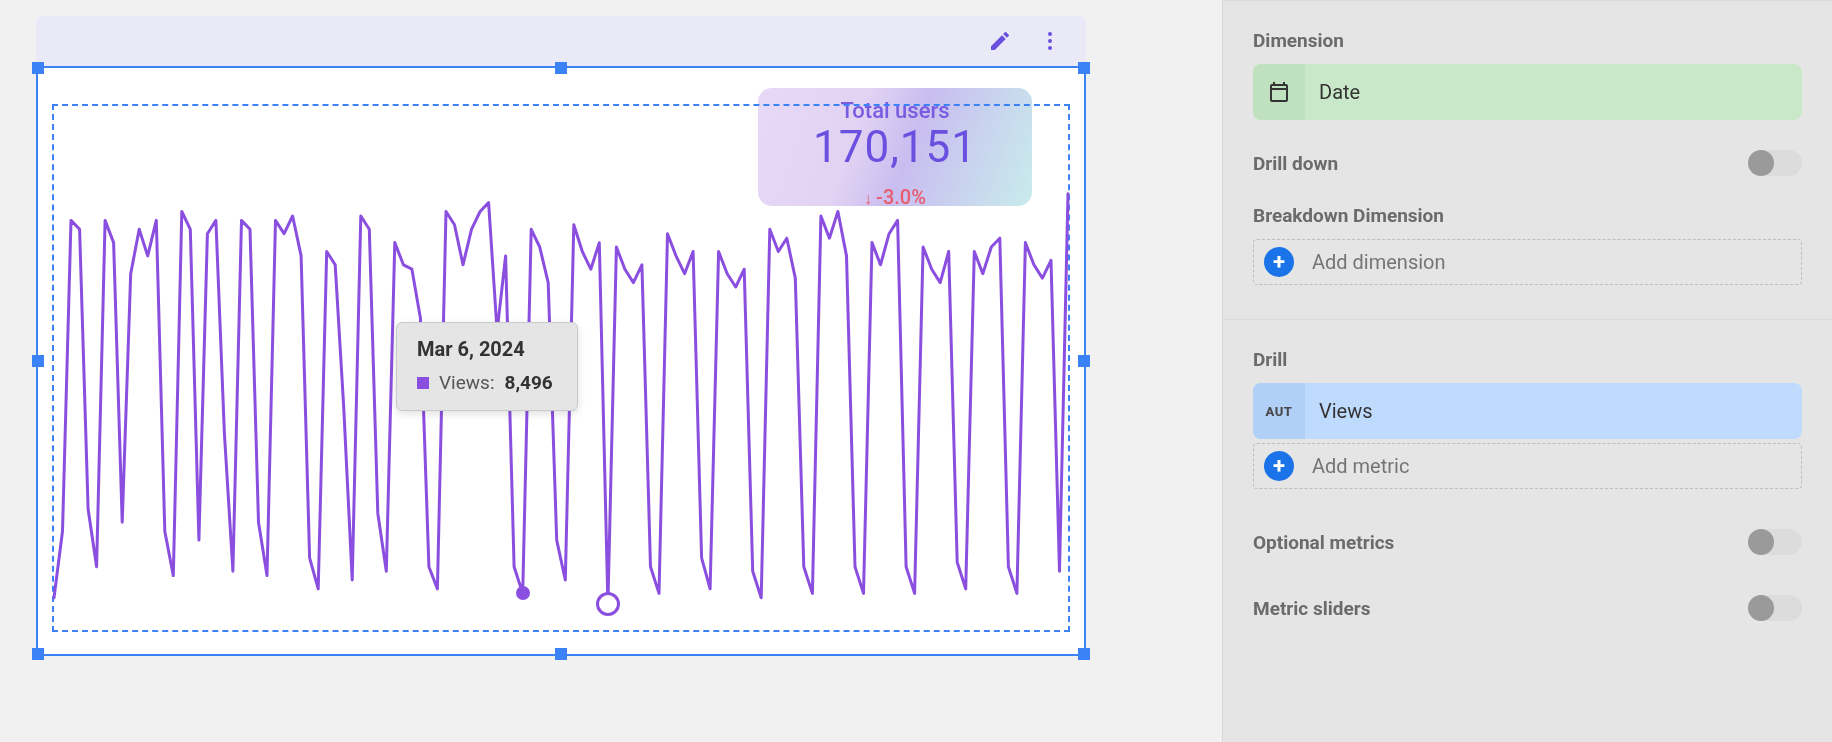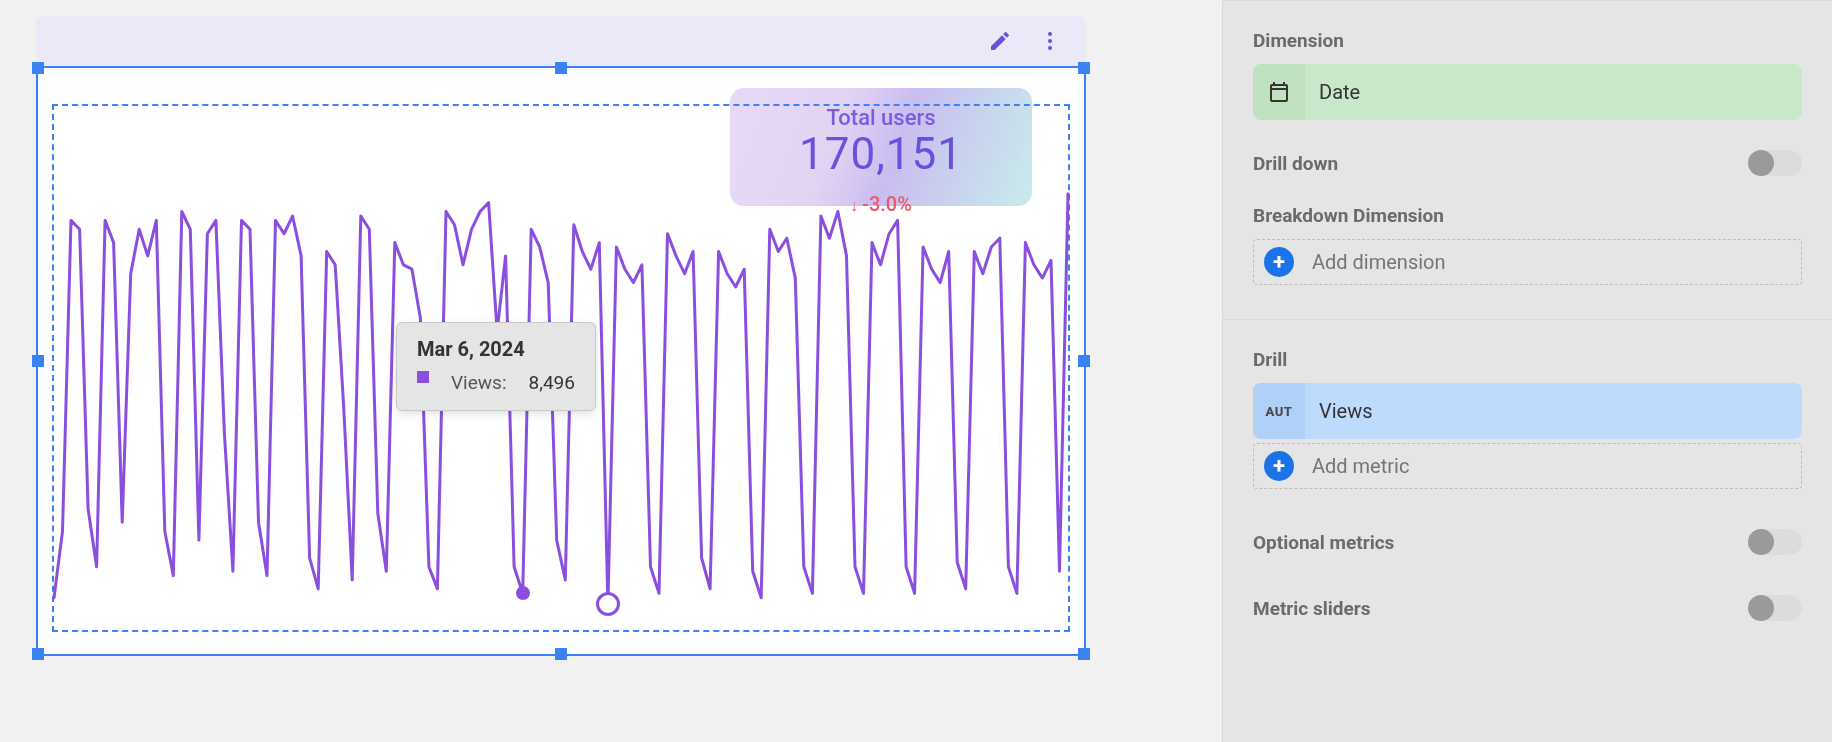--- a/index.html
+++ b/index.html
@@ -31,22 +31,22 @@
   .outer-select .h.tc{left:calc(50% - 6px);top:-6px}.outer-select .h.bc{left:calc(50% - 6px);bottom:-6px}
   .outer-select .h.lc{left:-6px;top:calc(50% - 6px)}.outer-select .h.rc{right:-6px;top:calc(50% - 6px)}
 
   .inner-select {
     position: absolute; left: 16px; top: 88px; width: 1018px; height: 528px;
     border: 2px dashed #3b82f6;
   }
 
   
   .kpi {
-    position: absolute; right: 54px; top: 72px; width: 302px; height: 118px;
-    border-radius: 14px; text-align: center; padding-top: 17px;
+    position: absolute; right: 54px; top: 72px; width: 274px; height: 118px;
+    border-radius: 14px; text-align: center; padding-top: 10px;
     background: linear-gradient(110deg, #e6d9f7 0%, #e3d3f3 35%, #c9bdf0 55%, #c8ecec 100%);
   }
   .kpi-title { font-size: 22px; font-weight: 500; color: #7a5ce0; }
   .kpi-value { font-size: 44px; font-weight: 400; color: #6b50e0; letter-spacing: 1px; line-height: 1.1; }
   .kpi-delta { font-size: 20px; color: #e85c6e; font-weight: 500; margin-top: 14px; }
   .kpi-delta .arrow { font-size: 16px; margin-right: 4px; }
 
   
   .plot { position: absolute; left: 18px; top: 90px; width: 1014px; height: 524px; }
   .plot svg { position:absolute; inset:0; width:100%; height:100%; overflow:visible; }
@@ -61,23 +61,23 @@
     transform: translate(-50%, -50%);
   }
 
   
   .tooltip {
     position: absolute; left: 360px; top: 306px; background: #e5e5e5; border: 1px solid #c9c9c9;
     border-radius: 6px; padding: 14px 20px 16px 20px; box-shadow: 0 3px 8px rgba(0,0,0,0.12);
     min-width: 182px;
   }
   .tooltip-date { font-size: 20px; font-weight: 700; color: #333; margin-bottom: 10px; white-space: nowrap; }
-  .tooltip-row { display: flex; align-items: flex-start; gap: 22px; font-size: 19px; color: #555; white-space: nowrap; }
+  .tooltip-row { display: flex; align-items: center; gap: 10px; font-size: 19px; color: #555; white-space: nowrap; }
   .tooltip-row .sw { width: 12px; height: 12px; background: #8b4fe0; }
-  .tooltip-row b { color: #333; font-weight: 400; }
+  .tooltip-row b { color: #333; font-weight: 700; }
 
   
   .side { flex: 1; height: 100%; background: #e5e5e5; border-left: 1px solid #d9d9d9; padding: 0 30px 0 30px; overflow:hidden; }
   .side hr.top { border:0; border-top:1px solid #dadada; margin:0 -30px 28px -30px; }
   .section-label { font-size: 19px; font-weight: 700; color: #6b6b6b; margin-bottom: 12px; }
   .chip-row { display:flex; align-items:stretch; height:56px; border-radius:8px; overflow:hidden; margin-bottom: 4px; }
   .chip-green { background: #c9e7c9; }
   .chip-green .chip-icon { background: #bfe1bf; }
   .chip-blue  { background: #bedafd; }
   .chip-blue  .chip-icon { background: #b1d0f8; }

